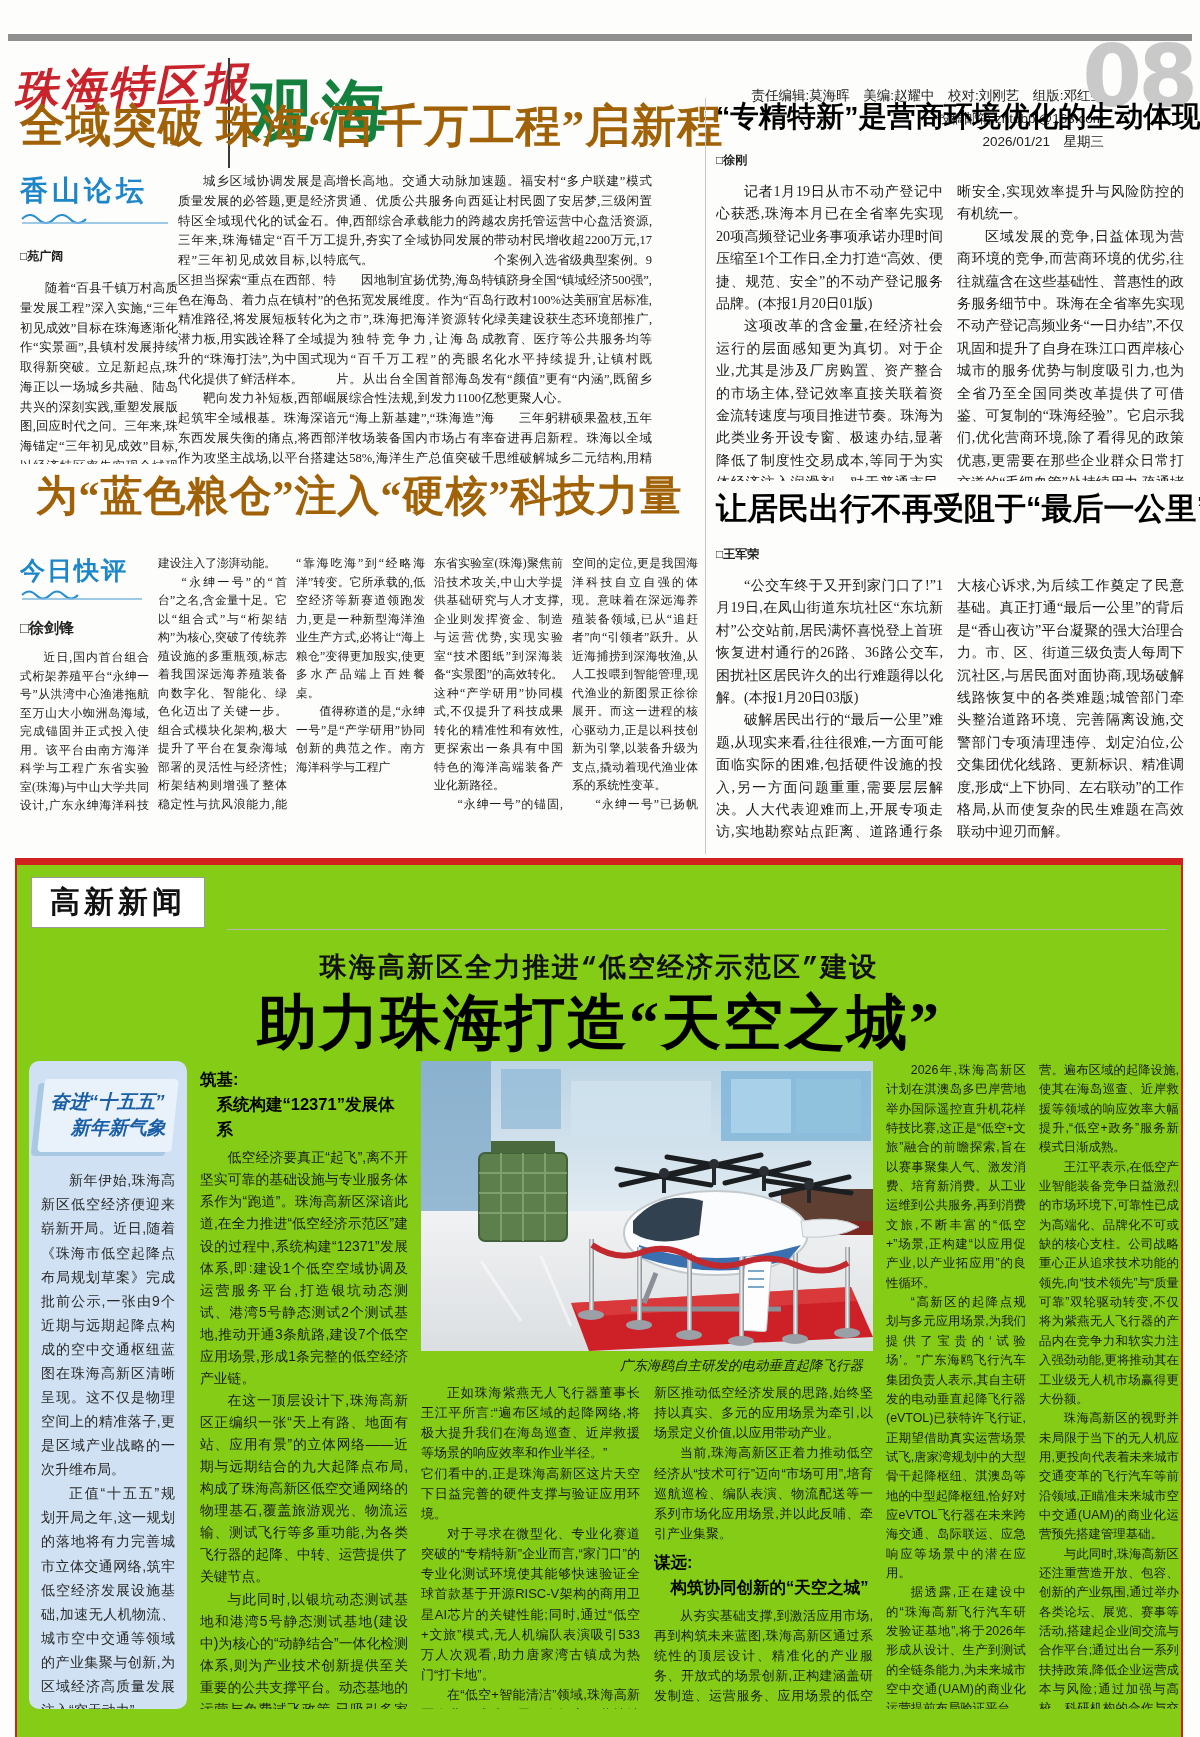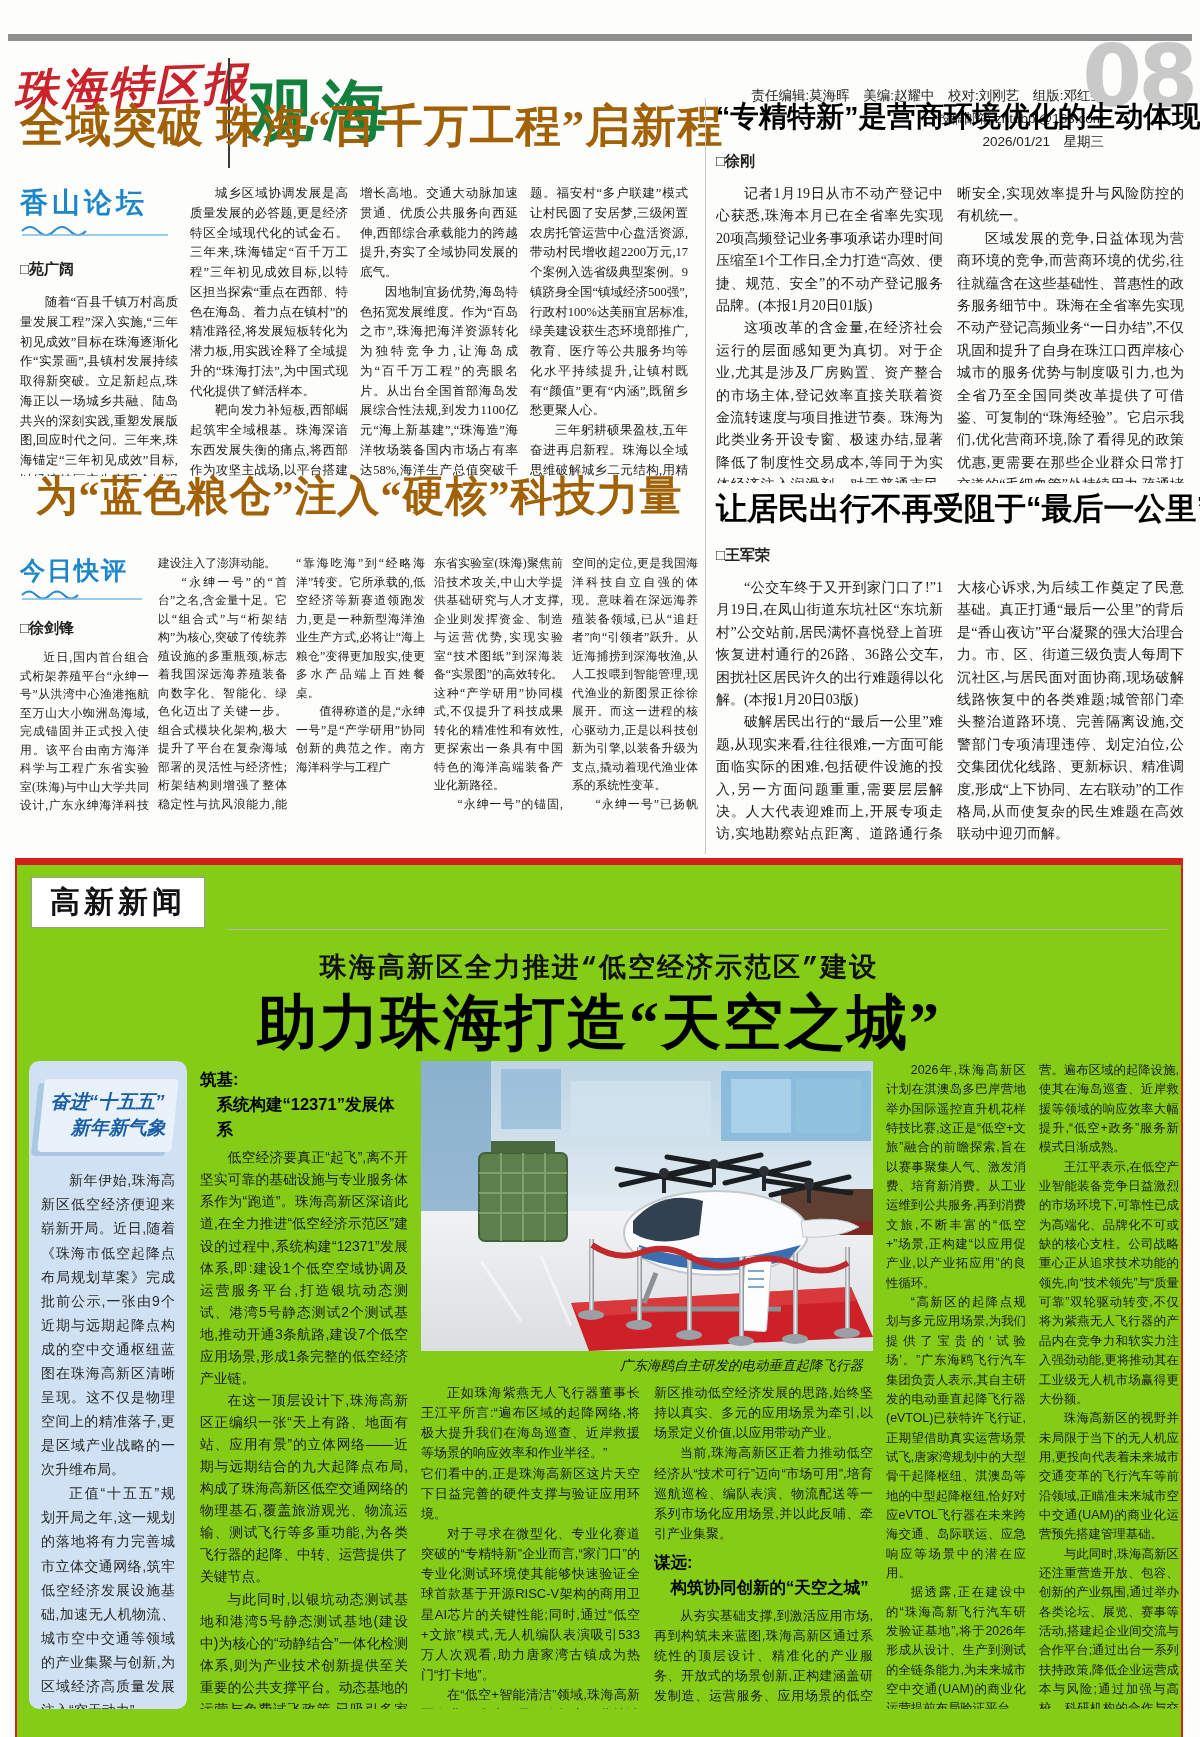--- a/index.html
+++ b/index.html
@@ -12,21 +12,21 @@
         font-size:44px;color:#c9242b;letter-spacing:3px;transform:rotate(-2deg);}
   #logo-divider{left:228px;top:58px;width:2px;height:110px;background:#3a3a3a;}
   #section-name{left:248px;top:66px;font-size:66px;font-weight:900;color:#15803d;letter-spacing:8px;}
   #hdr-meta{right:96px;top:52px;text-align:right;font-size:13.5px;color:#222;line-height:1.7;margin-top:33px;}
   #page-num{right:6px;top:26px;font-size:86px;font-weight:700;color:#c9c9c9;
             font-family:"DejaVu Sans",sans-serif;letter-spacing:-4px;}
   
   .headline-serif{font-family:"Liberation Serif","DejaVu Serif",serif;font-weight:900;color:#a16207;}
   .headline-sans{font-weight:900;color:#000;}
   .label-blue{color:#1d86c8;font-weight:900;letter-spacing:4px;}
-  .byline{font-size:15px;font-weight:700;color:#222;}
+  .byline{font-size:12px;font-weight:700;color:#222;}
   .cols{display:flex;}
   .col{overflow:hidden;}
   .serifbody{font-family:"Liberation Serif","DejaVu Serif",serif;text-align:justify;}
   .para{margin:0;text-indent:2em;text-align:justify;}
   .para.cont{text-indent:0;}
   .a-left .para{font-size:12.5px;line-height:1.58;}
   .a-right .para{font-size:14px;line-height:1.6;}
   .a4 .para{font-size:11.8px;line-height:1.57;}
   #v-divider{left:705px;top:98px;width:1px;height:756px;background:#c7c7c7;}
   .squiggle{display:block;margin-top:2px;}
@@ -75,21 +75,21 @@
   <div class="abs" id="section-name">观海</div>
   <div class="abs" id="hdr-meta">
     <div>责任编辑:莫海晖　美编:赵耀中　校对:刘刚艺　组版:邓红生</div>
     <div>投稿邮箱:zhtqbpl@163.com</div>
     <div>2026/01/21　星期三</div>
   </div>
   <div class="abs" id="page-num">08</div>
 
   <div class="abs" style="left:20px;top:96px;width:678px;">
     <div class="headline-serif" style="font-size:45px;letter-spacing:1px;white-space:nowrap;">全域突破 珠海“百千万工程”启新程</div>
-    <div class="cols a-left serifbody" style="margin-top:28px;gap:12px;height:292px;">
+    <div class="cols a-left serifbody" style="margin-top:16px;height:292px;">
       <div class="col" style="width:158px;">
         <div class="label-blue" style="font-size:28px;">香山论坛</div>
         <svg class="squiggle" width="150" height="14">
           <path d="M2 7 q8 -8 16 0 t16 0 t16 0 t16 0" stroke="#2a8fd0" stroke-width="2" fill="none"></path>
           <path d="M2 11 H148" stroke="#7fb9e0" stroke-width="1.5" fill="none"></path>
         </svg>
         <div class="byline" style="margin:22px 0 14px;">□苑广阔</div>
         <div>
             <p class="para">随着“百县千镇万村高质量发展工程”深入实施,“三年初见成效”目标在珠海逐渐化作“实景画”,县镇村发展持续取得新突破。立足新起点,珠海正以一场城乡共融、陆岛共兴的深刻实践,重塑发展版图,回应时代之问。三年来,珠海锚定“三年初见成效”目标,以经济特区率先实现全域现代化的更高标准,因地制宜探索出“重点在西部、特色在海岛、着力点在镇村”的“珠海打法”,加力提速推动“百千万工程”全域突破、跨越提升。(本报1月20日06版)</p>
           </div>

